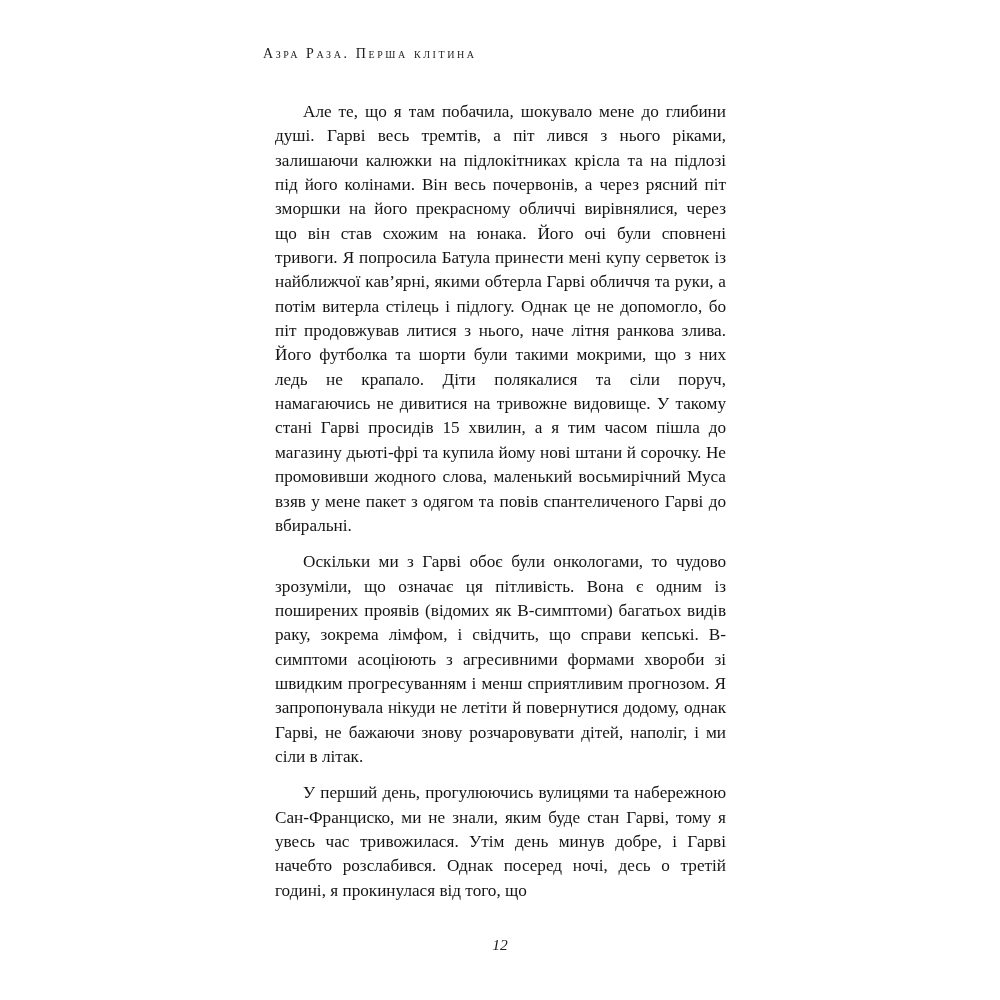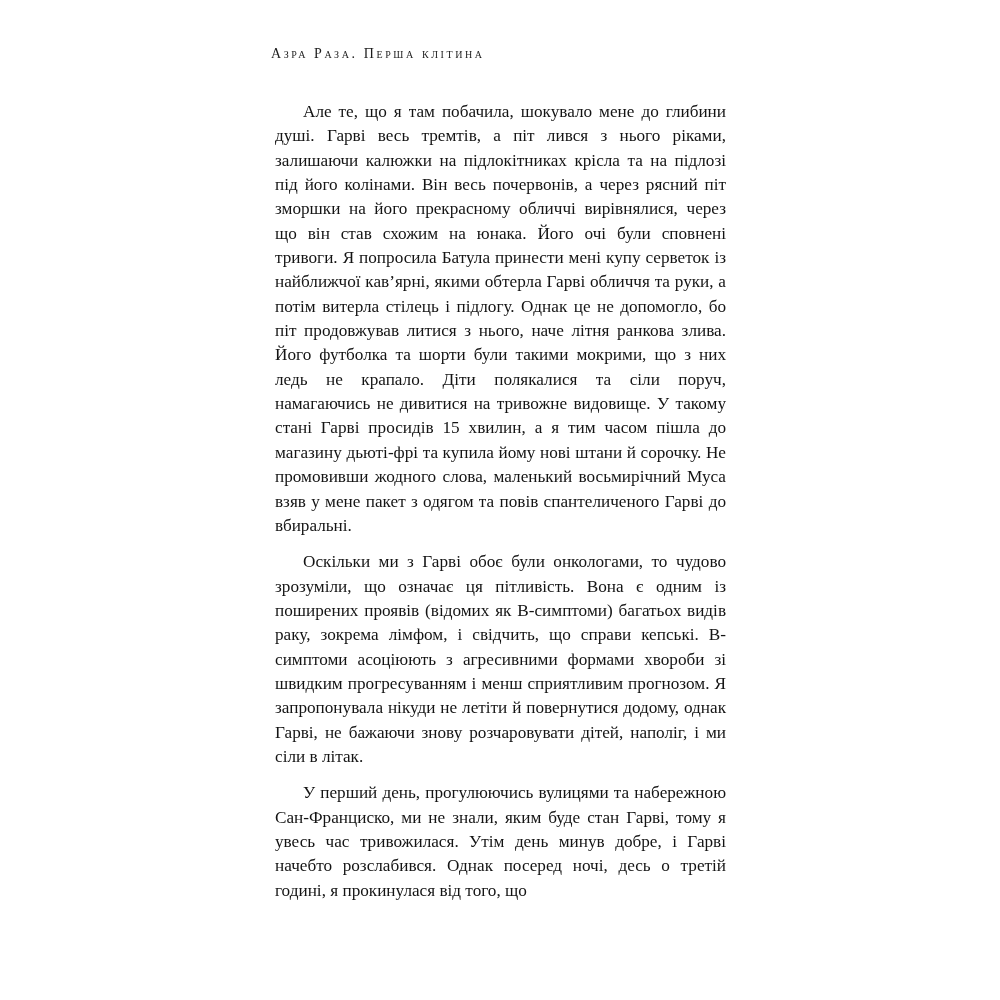--- a/index.html
+++ b/index.html
@@ -12,21 +12,21 @@
     width: 1000px;
     height: 1000px;
     background: #ffffff;
     font-family: "Liberation Serif", "DejaVu Serif", serif;
     color: #181818;
     overflow: hidden;
   }
   .running-header {
     position: absolute;
     top: 46px;
-    left: 271px;
+    left: 263px;
     width: 475px;
     font-size: 14px;
     font-variant: small-caps;
     letter-spacing: 2.6px;
     color: #1c1c1c;
     white-space: nowrap;
   }
   .page-body {
     position: absolute;
     top: 88px;
@@ -59,14 +59,15 @@
 <div class="book-page">
 
   <header class="running-header">Азра Раза. Перша клітина</header>
 
   <main class="page-body">
     <p>Але те, що я там побачила, шокувало мене до глибини душі. Гарві весь тремтів, а піт лився з нього ріками, залишаючи калюжки на підлокітниках крісла та на підлозі під його колінами. Він весь почервонів, а через рясний піт зморшки на його прекрасному обличчі вирівнялися, через що він став схожим на юнака. Його очі були сповнені тривоги. Я попросила Батула принести мені купу серветок із найближчої кав’ярні, якими обтерла Гарві обличчя та руки, а потім витерла стілець і підлогу. Однак це не допомогло, бо піт продовжував литися з нього, наче літня ранкова злива. Його футболка та шорти були такими мокрими, що з них ледь не крапало. Діти полякалися та сіли поруч, намагаючись не дивитися на тривожне видовище. У такому стані Гарві просидів 15 хвилин, а я тим часом пішла до магазину дьюті-фрі та купила йому нові штани й сорочку. Не промовивши жодного слова, маленький восьмирічний Муса взяв у мене пакет з одягом та повів спантеличеного Гарві до вбиральні.</p>
     <p>Оскільки ми з Гарві обоє були онкологами, то чудово зрозуміли, що означає ця пітливість. Вона є одним із поширених проявів (відомих як В-симптоми) багатьох видів раку, зокрема лімфом, і свідчить, що справи кепські. В-симптоми асоціюють з агресивними формами хвороби зі швидким прогресуванням і менш сприятливим прогнозом. Я запропонувала нікуди не летіти й повернутися додому, однак Гарві, не бажаючи знову розчаровувати дітей, наполіг, і ми сіли в літак.</p>
     <p>У перший день, прогулюючись вулицями та набережною Сан-Франциско, ми не знали, яким буде стан Гарві, тому я увесь час тривожилася. Утім день минув добре, і Гарві начебто розслабився. Однак посеред ночі, десь о третій годині, я прокинулася від того, що</p>
   </main>
 
+  <footer class="page-number">12</footer>
 
 </div>
 
 </body></html>

